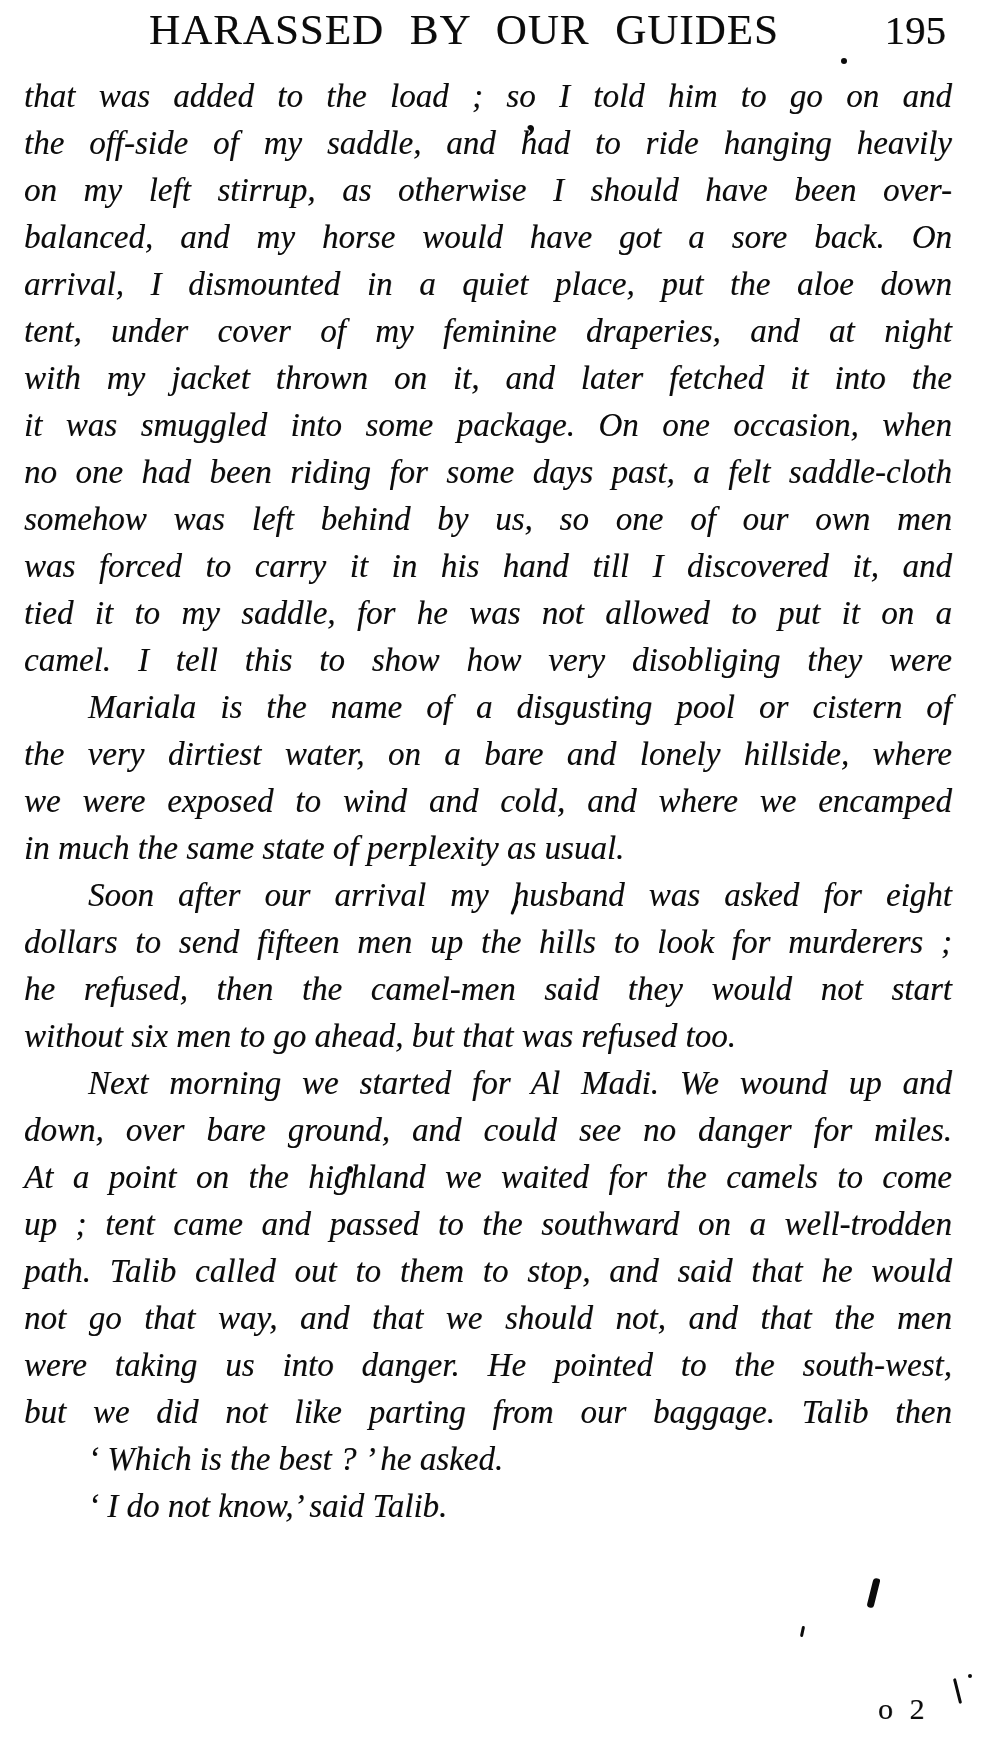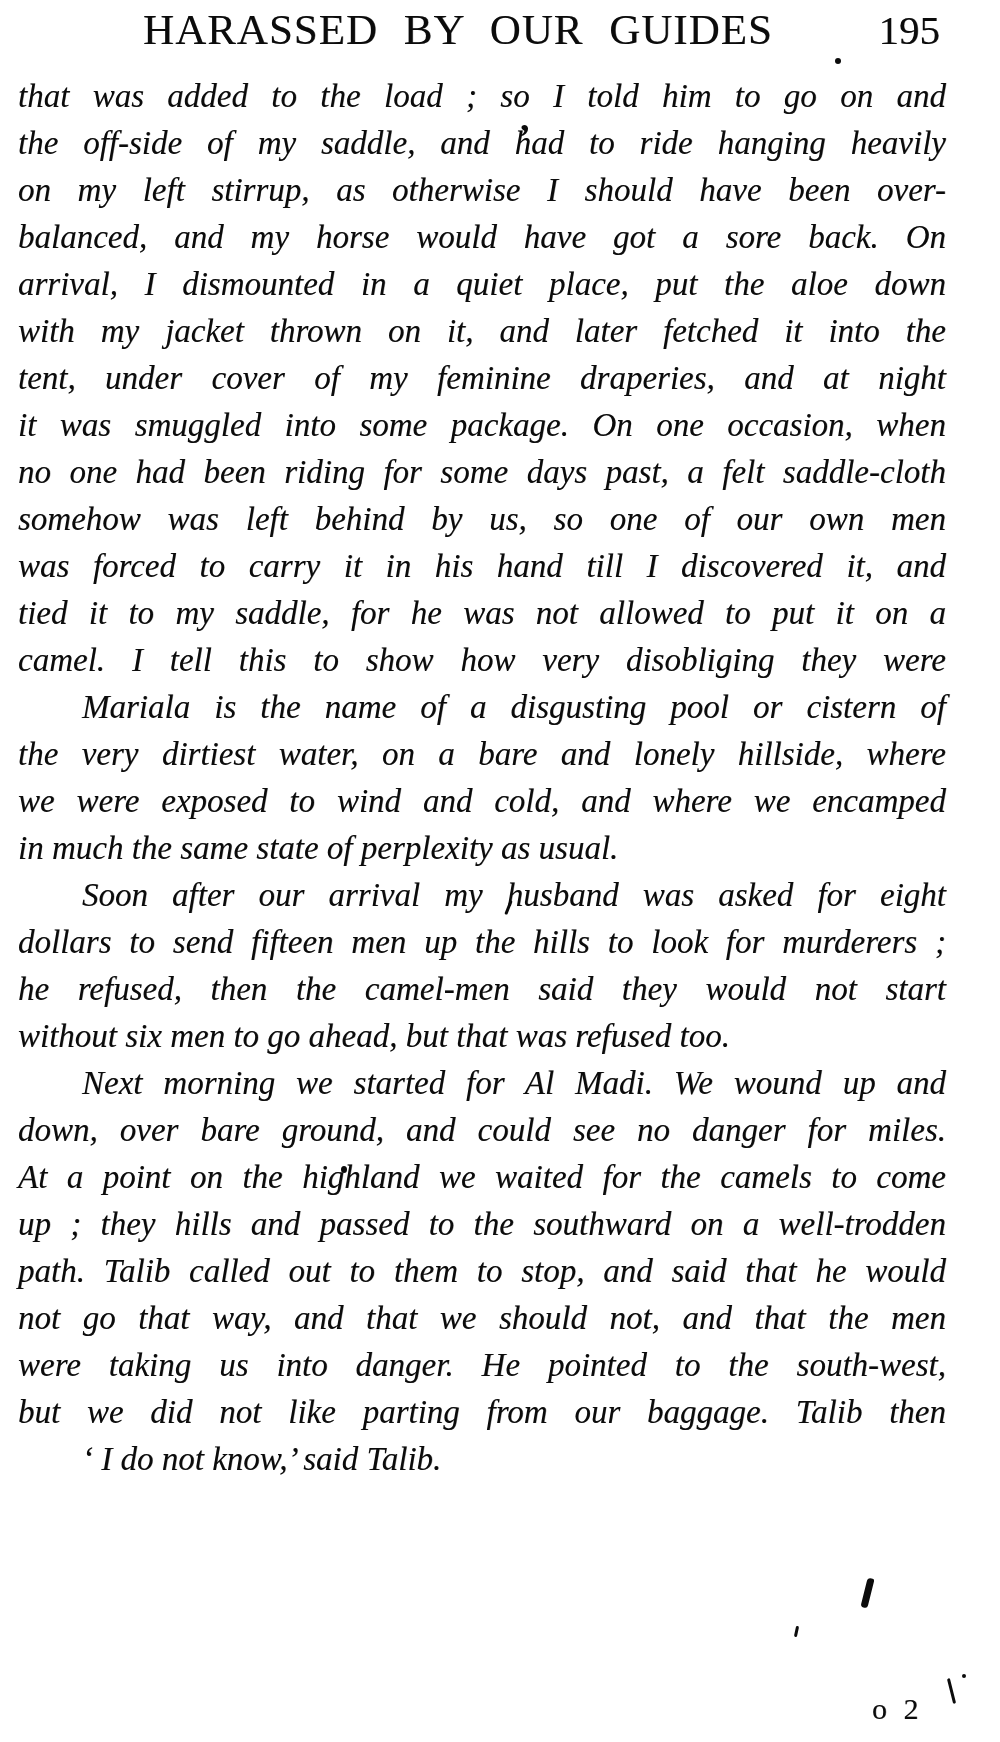--- a/index.html
+++ b/index.html
@@ -8,20 +8,21 @@
     background: #ffffff;
   }
   .page {
     position: relative;
     width: 972px;
     height: 1742px;
     background: var(--paper, #ffffff);
     color: var(--ink, #0b0b0b);
     font-family: "Liberation Serif", "DejaVu Serif", serif;
     overflow: hidden;
+    margin-left: 6px;
   }
   
   .running-header {
     position: absolute;
     top: 6px;
     left: 0;
     width: 100%;
     height: 52px;
   }
   .header-title {
@@ -97,44 +98,45 @@
     <span class="header-title">HARASSED BY OUR GUIDES</span>
     <span class="page-number">195</span>
   </div>
 
   <div class="text-block" id="text-block">
       <div class="line">that was added to the load ; so I told him to go on and</div>
       <div class="line">the off-side of my saddle, and had to ride hanging heavily</div>
       <div class="line">on my left stirrup, as otherwise I should have been over-</div>
       <div class="line">balanced, and my horse would have got a sore back.  On</div>
       <div class="line">arrival, I dismounted in a quiet place, put the aloe down</div>
+      <div class="line">tent, under cover of my feminine draperies, and at night</div>
       <div class="line">with my jacket thrown on it, and later fetched it into the</div>
-      <div class="line">tent, under cover of my feminine draperies, and at night</div>
       <div class="line">it was smuggled into some package.  On one occasion, when</div>
       <div class="line">no one had been riding for some days past, a felt saddle-cloth</div>
       <div class="line">somehow was left behind by us, so one of our own men</div>
       <div class="line">was forced to carry it in his hand till I discovered it, and</div>
       <div class="line">tied it to my saddle, for he was not allowed to put it on a</div>
       <div class="line">camel.  I tell this to show how very disobliging they were</div>
       <div class="line par-start">Mariala is the name of a disgusting pool or cistern of</div>
       <div class="line">the very dirtiest water, on a bare and lonely hillside, where</div>
       <div class="line">we were exposed to wind and cold, and where we encamped</div>
       <div class="line par-end">in much the same state of perplexity as usual.</div>
       <div class="line par-start">Soon after our arrival my husband was asked for eight</div>
       <div class="line">dollars to send fifteen men up the hills to look for murderers ;</div>
       <div class="line">he refused, then the camel-men said they would not start</div>
       <div class="line par-end">without six men to go ahead, but that was refused too.</div>
       <div class="line par-start">Next morning we started for Al Madi.  We wound up and</div>
       <div class="line">down, over bare ground, and could see no danger for miles.</div>
       <div class="line">At a point on the highland we waited for the camels to come</div>
-      <div class="line">up ; they hills and passed to the southward on a well-trodden</div>
+      <div class="line">up ; tent came and passed to the southward on a well-trodden</div>
       <div class="line">path.  Talib called out to them to stop, and said that he would</div>
       <div class="line">not go that way, and that we should not, and that the men</div>
       <div class="line">were taking us into danger.  He pointed to the south-west,</div>
       <div class="line">but we did not like parting from our baggage.  Talib then</div>
+      <div class="line par-start par-end">‘ Which is the best ? ’ he asked.</div>
       <div class="line par-start par-end">‘ I do not know,’ said Talib.</div>
     </div>
 
   <span class="signature">o 2</span>
 
   <span class="art art-comma">,</span>
   <span class="art art-dot a1"></span>
   <span class="art art-dot a2"></span>
   <span class="art art-dot a3"></span>
   <span class="art art-dot a4"></span>

